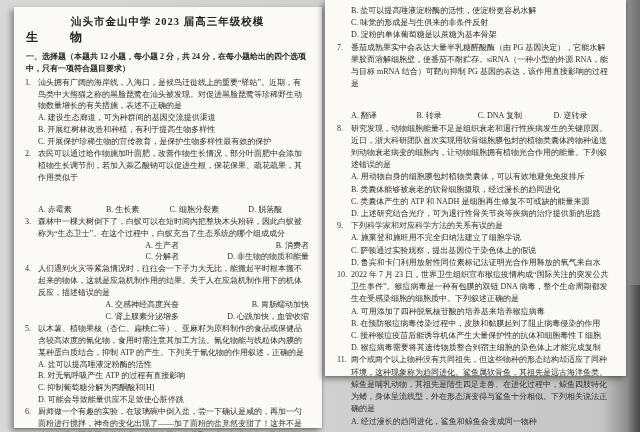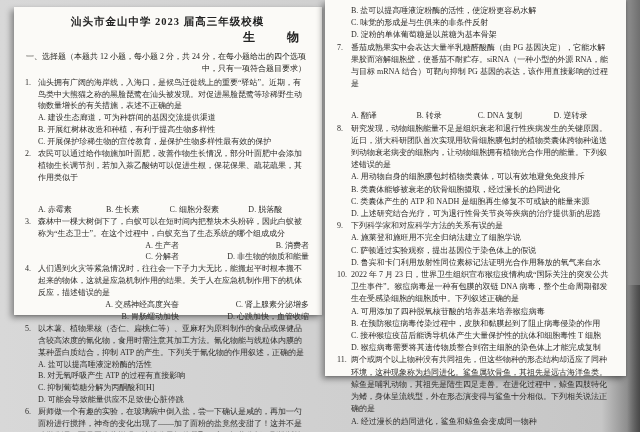--- a/index.html
+++ b/index.html
@@ -7,36 +7,36 @@
     width:640px;height:432px;overflow:hidden;position:relative;
     background:linear-gradient(to right,#d8d8d8 0%,#cfcfcf 55%,#c6c6c6 94%,#8e8e8e 98%,#6f6f6f 100%);
     font-family:"Liberation Serif","DejaVu Serif",serif;
   }
   .page{
     position:absolute;background:#fbfaf7;box-sizing:border-box;
     color:#2e2d2b;font-size:8px;
     box-shadow:-3px 3px 6px rgba(0,0,0,.38), 1px 1px 2px rgba(0,0,0,.18);
   }
   #left-page{
-    left:14px;top:7px;width:308px;height:308px;
+    left:14px;top:7px;width:308px;height:421px;
     padding:7px 13px 0 12px;line-height:11.9px;
   }
   #right-page{
     left:325px;top:0;width:301px;height:376px;
     padding:5px 14px 0 13px;line-height:12.2px;
   }
   .exam-title{
     text-align:center;font-weight:bold;font-size:10.5px;
     letter-spacing:1px;margin:2px 0 4px 0;color:#222;
   }
   .exam-subject{
-    text-align:right;font-weight:bold;font-size:12px;
+    text-align:left;font-weight:bold;font-size:12px;
     letter-spacing:10px;margin:0 0 7px 0;color:#222;
   }
-  .section-intro{font-weight:normal;margin:0 3px 2px 0;color:#26251f;text-align:right;}
+  .section-intro{font-weight:bold;margin:0 3px 2px 0;color:#26251f;}
   .question{position:relative;padding-left:12px;}
   #right-page .question{padding-left:13px;}
   .qnum{position:absolute;left:-1px;top:0;}
   .stem{display:inline;}
   .options .option{white-space:nowrap;overflow:hidden;}
   .options.grid2{display:grid;grid-template-columns:52% 48%;text-align:right;}
   .options.grid4{display:grid;grid-template-columns:1.12fr 1.05fr 1.3fr 1fr;margin-top:20px;}
   .scan-smudge{
     position:absolute;right:0;top:285px;width:13px;height:147px;
     background:linear-gradient(to right,rgba(0,0,0,0),rgba(40,40,40,.55));
@@ -63,22 +63,22 @@
           <div class="option">D. 脱落酸</div>
         </div></div>
       <div class="question"><span class="qnum">3.</span><span class="stem">森林中一棵大树倒下了，白蚁可以在短时间内把整块木头粉碎，因此白蚁被称为“生态卫士”。在这个过程中，白蚁充当了生态系统的哪个组成成分</span><div class="options grid2">
           <div class="option">A. 生产者</div>
           <div class="option">B. 消费者</div>
           <div class="option">C. 分解者</div>
           <div class="option">D. 非生物的物质和能量</div>
         </div></div>
       <div class="question"><span class="qnum">4.</span><span class="stem">人们遇到火灾等紧急情况时，往往会一下子力大无比，能搬起平时根本搬不起来的物体，这就是应急机制作用的结果。关于人在应急机制作用下的机体反应，描述错误的是</span><div class="options grid2">
           <div class="option">A. 交感神经高度兴奋</div>
+          <div class="option">B. 胃肠蠕动加快</div>
           <div class="option">C. 肾上腺素分泌增多</div>
-          <div class="option">B. 胃肠蠕动加快</div>
           <div class="option">D. 心跳加快，血管收缩</div>
         </div></div>
       <div class="question"><span class="qnum">5.</span><span class="stem">以木薯、植物果核（杏仁、扁桃仁等）、亚麻籽为原料制作的食品或保健品含较高浓度的氰化物，食用时需注意其加工方法。氰化物能与线粒体内膜的某种蛋白质结合，抑制 ATP 的产生。下列关于氰化物的作用叙述，正确的是</span><div class="options rows">
           <div class="option">A. 盐可以提高唾液淀粉酶的活性</div>
           <div class="option">B. 对无氧呼吸产生 ATP 的过程有直接影响</div>
           <div class="option">C. 抑制葡萄糖分解为丙酮酸和[H]</div>
           <div class="option">D. 可能会导致能量供应不足致使心脏停跳</div>
         </div></div>
       <div class="question"><span class="qnum">6.</span><span class="stem">厨师做一个有趣的实验，在玻璃碗中倒入盐，尝一下确认是咸的，再加一勺面粉进行搅拌，神奇的变化出现了——加了面粉的盐竟然变甜了！这并不是味觉失调，而是因为盐增强了淀粉分子间的凝聚程度。据此分析下列推断符合科学事实的是</span></div>
     </div>

